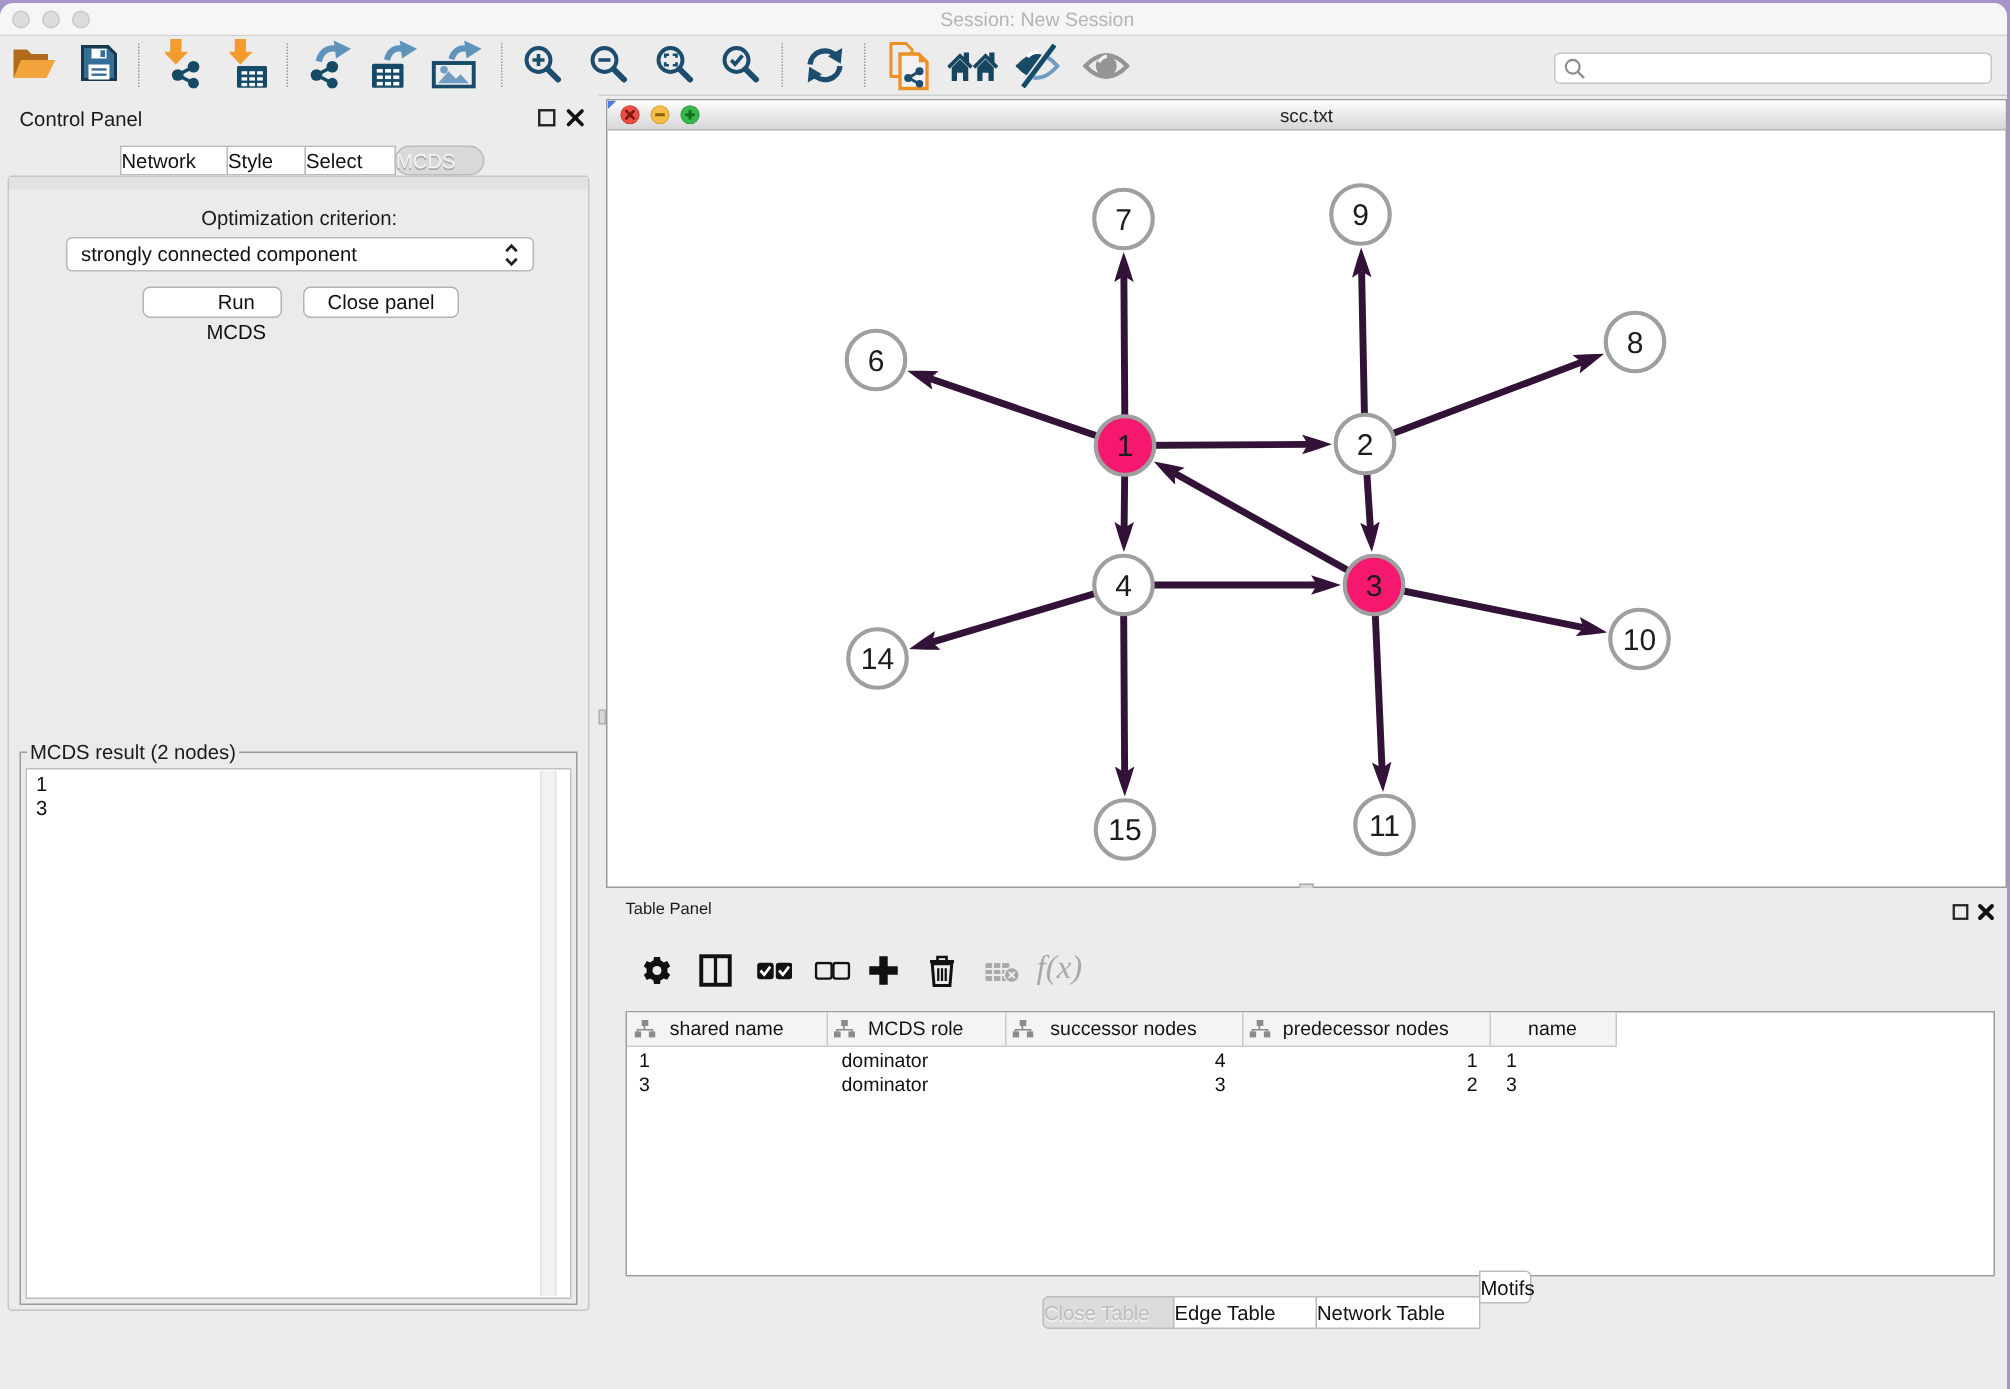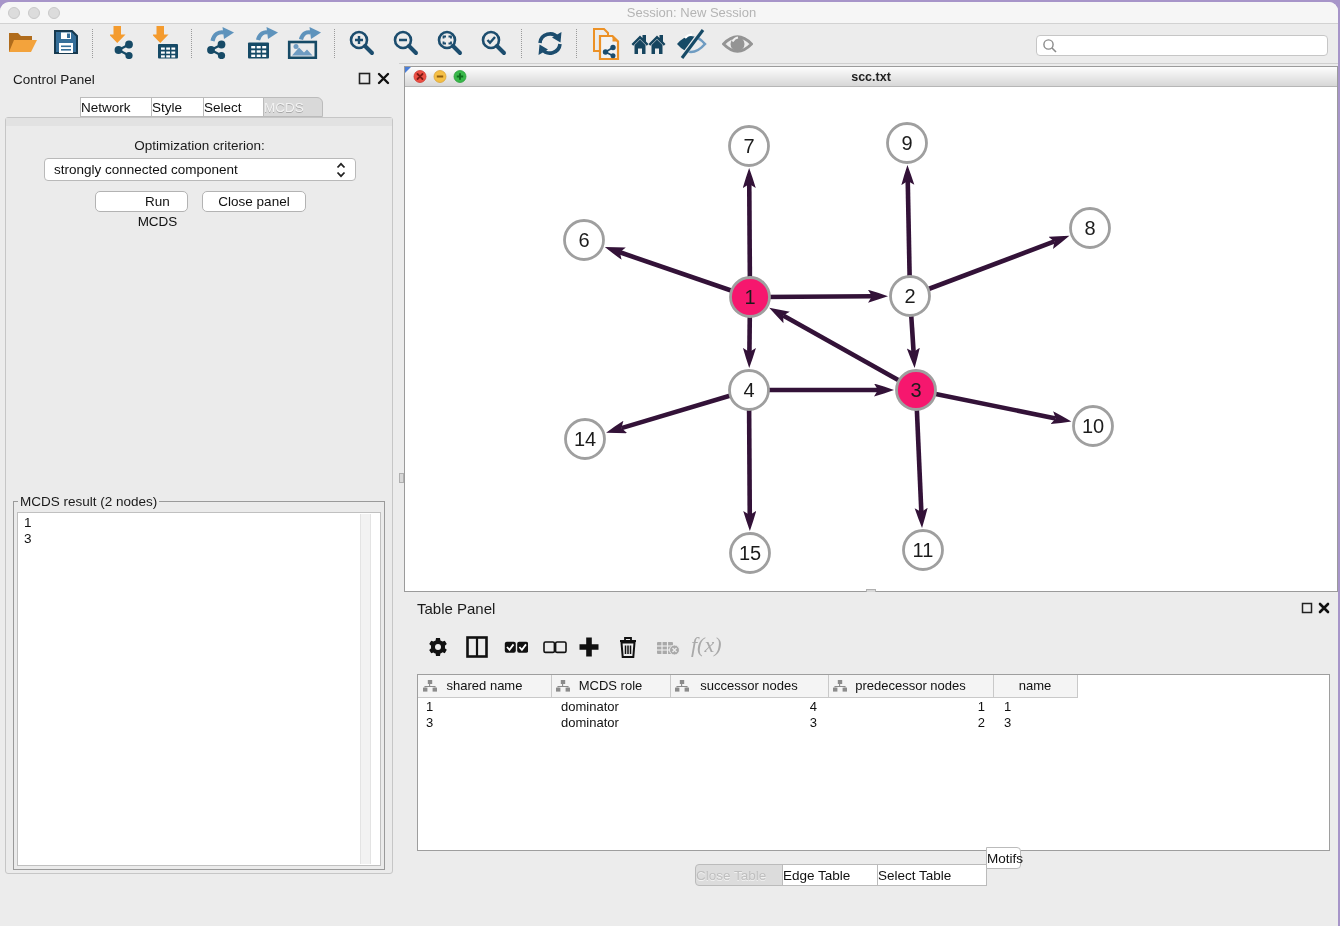--- a/index.html
+++ b/index.html
@@ -241,21 +241,21 @@
         <rect x="1.5" y="1.5" width="10" height="10" fill="none" stroke="#222" stroke-width="1.6"></rect>
       </svg>
     <svg class="abs" style="left:377px;top:11px;" width="13" height="13" viewBox="0 0 13 13">
         <path d="M2 2 L11 11 M11 2 L2 11" stroke="#111" stroke-width="2.4" stroke-linecap="round"></path>
       </svg>
     <div class="abs" style="left:5px;top:56px;width:388px;height:757px;border:1px solid #c6c6c6;border-radius:3px;box-sizing:border-box;background:#ebebeb;"></div>
     <div class="abs" style="left:6px;top:57px;width:386px;height:8px;background:#e2e2e2;"></div>
     <div class="tab" style="left:80px;top:36px;width:72px;">Network</div>
     <div class="tab" style="left:151px;top:36px;width:53px;">Style</div>
     <div class="tab" style="left:203px;top:36px;width:61px;">Select</div>
-    <div class="tab" style="left:263px;top:36px;width:60px;background:#d9d9d9;color:#f3f3f3;text-shadow:0 1px 0 #aaa;border-top-right-radius:6px;">MCDS</div>
+    <div class="tab" style="left:263px;top:36px;width:60px;background:#d9d9d9;color:#f3f3f3;text-shadow:0 1px 0 #aaa;border-top-right-radius:6px;border-radius:10px;">MCDS</div>
     <div class="abs" style="left:0;top:77px;width:399px;text-align:center;font-size:13.5px;color:#1a1a1a;">Optimization criterion:</div>
     <div class="abs" style="left:44px;top:97px;width:312px;height:23px;background:#fff;border:1px solid #b9b9b9;border-radius:4px;box-sizing:border-box;">
       <div style="position:absolute;left:9px;top:3px;font-size:13.5px;color:#111;">strongly connected component</div>
       <svg style="position:absolute;right:8px;top:3px;" width="12" height="16" viewBox="0 0 12 16">
           <path d="M2.5 5.5 L6 1.8 L9.5 5.5 M2.5 10.5 L6 14.2 L9.5 10.5" fill="none" stroke="#222" stroke-width="1.8"></path>
         </svg>
     </div>
     <div class="btn" style="left:95px;top:130px;width:93px;height:21px;line-height:20px;padding-left:32px;">Run MCDS</div>
     <div class="btn" style="left:202px;top:130px;width:104px;height:21px;line-height:20px;">Close panel</div>
     <fieldset class="abs" style="left:13px;top:433px;width:370px;height:374px;border:1px solid #9a9a9a;border-radius:0;margin:0;padding:0;">
@@ -272,21 +272,21 @@
           <path d="M0 0 H6 L0 6 Z" fill="#4a7ed9"></path>
         </svg>
       <svg style="position:absolute;left:8px;top:3px;" width="60" height="13" viewBox="0 0 60 13">
         <circle cx="7" cy="6.5" r="6" fill="#ee4f44" stroke="#ca3a32" stroke-width="0.8"></circle>
         <path d="M4.5 4 L9.5 9 M9.5 4 L4.5 9" stroke="#7e1a14" stroke-width="1.8" stroke-linecap="round"></path>
         <circle cx="27" cy="6.5" r="6" fill="#f5bf45" stroke="#d8a43b" stroke-width="0.8"></circle>
         <line x1="23.8" y1="6.5" x2="30.2" y2="6.5" stroke="#8e5e10" stroke-width="1.9"></line>
         <circle cx="47" cy="6.5" r="6" fill="#38b84a" stroke="#2da03e" stroke-width="0.8"></circle>
         <path d="M43.8 6.5 H50.2 M47 3.3 V9.7" stroke="#0e6e1e" stroke-width="1.9"></path>
       </svg>
-      <div style="position:absolute;left:0;top:3px;width:100%;text-align:center;font-size:12.5px;font-weight:bold;color:#222;">scc.txt</div>
+      <div style="position:absolute;left:0;top:3px;width:100%;text-align:center;font-size:12.5px;font-weight:normal;color:#222;">scc.txt</div>
     </div>
     <svg style="position:absolute;left:0;top:20px;" width="932" height="504" viewBox="405 87 932 504">
       <defs>
         <marker id="ah" markerUnits="userSpaceOnUse" markerWidth="22" markerHeight="14" refX="4" refY="6.5" orient="auto">
           <path d="M0 0 L10 3.1 L20 6.5 L10 9.9 L0 13 L4 6.5 Z" fill="#331238"></path>
         </marker>
       </defs>
       <g stroke="#331238" stroke-width="4.6" marker-end="url(#ah)">
         <line x1="750" y1="297" x2="749.25" y2="184"></line>
         <line x1="750" y1="297" x2="619.9" y2="252.3"></line>
@@ -328,21 +328,21 @@
         <text x="585" y="446">14</text>
           <text x="1093" y="433">10</text>
         <text x="750" y="560">15</text>
           <text x="923" y="557">11</text>
       </g>
     </svg>
   </div>
   <div class="abs" style="left:399px;top:471px;width:5px;height:10px;background:#d8d8d8;border:1px solid #b0b0b0;box-sizing:border-box;"></div>
   <div class="abs" style="left:866px;top:587px;width:10px;height:5px;background:#d8d8d8;border:1px solid #b0b0b0;box-sizing:border-box;"></div>
   <div id="tablepanel">
-    <div class="abs" style="left:13px;top:8px;font-size:15px;color:#1a1a1a;">Table Panel</div>
+    <div class="abs" style="left:13px;top:8px;font-size:11px;color:#1a1a1a;">Table Panel</div>
     <svg class="abs" style="left:897px;top:10px;" width="12" height="12" viewBox="0 0 12 12">
         <rect x="1.5" y="1.5" width="9" height="9" fill="none" stroke="#222" stroke-width="1.5"></rect>
       </svg>
     <svg class="abs" style="left:914px;top:10px;" width="12" height="12" viewBox="0 0 12 12">
         <path d="M2 2 L10 10 M10 2 L2 10" stroke="#111" stroke-width="2.6" stroke-linecap="round"></path>
       </svg>
     <div class="abs" style="left:24px;top:45px;">
         <svg width="20" height="20" viewBox="0 0 20 20">
       <path d="M8 1 h4 l0.4 2.4 a7 7 0 0 1 2.1 1.2 l2.3 -0.9 2 3.4 -1.9 1.6 a7 7 0 0 1 0 2.5 l1.9 1.6 -2 3.4 -2.3 -0.9 a7 7 0 0 1 -2.1 1.2 L12 19 h-4 l-0.4 -2.4 a7 7 0 0 1 -2.1 -1.2 l-2.3 0.9 -2 -3.4 1.9 -1.6 a7 7 0 0 1 0 -2.5 L1.2 7.1 l2 -3.4 2.3 0.9 a7 7 0 0 1 2.1 -1.2 Z" fill="#111"></path>
       <circle cx="10" cy="10" r="3" fill="#ececec"></circle>
@@ -441,16 +441,16 @@
       <div class="cell" style="left:553px;top:24px;width:14px;text-align:right;">1</div>
       <div class="cell" style="left:586px;top:24px;">1</div>
       <div class="cell" style="left:8px;top:40px;">3</div>
       <div class="cell" style="left:143px;top:40px;">dominator</div>
       <div class="cell" style="left:385px;top:40px;width:14px;text-align:right;">3</div>
       <div class="cell" style="left:553px;top:40px;width:14px;text-align:right;">2</div>
       <div class="cell" style="left:586px;top:40px;">3</div>
     </div>
     <div class="tab" style="left:291px;top:272px;width:88px;height:22px;line-height:21px;background:#dcdcdc;color:#bfbfbf;text-shadow:0 1px 0 #f2f2f2;border-radius:4px 0 0 4px;">Close Table</div>
     <div class="tab" style="left:378px;top:272px;width:96px;height:22px;line-height:21px;">Edge Table</div>
-    <div class="tab" style="left:473px;top:272px;width:110px;height:22px;line-height:21px;">Select Table</div>
+    <div class="tab" style="left:473px;top:272px;width:110px;height:22px;line-height:21px;">Network Table</div>
     <div class="tab" style="left:582px;top:255px;width:35px;height:22px;line-height:21px;border-radius:0 4px 4px 0;">Motifs</div>
   </div>
 </div>
 
 </body></html>

